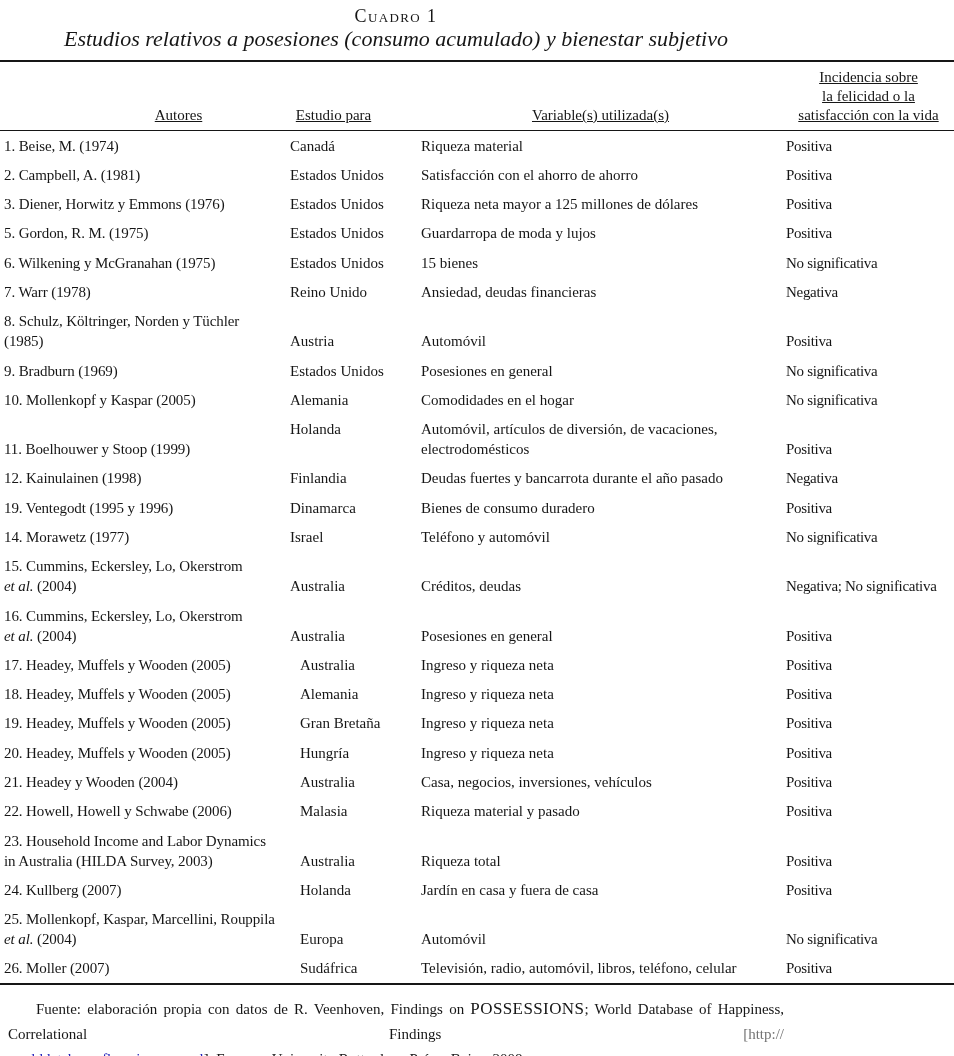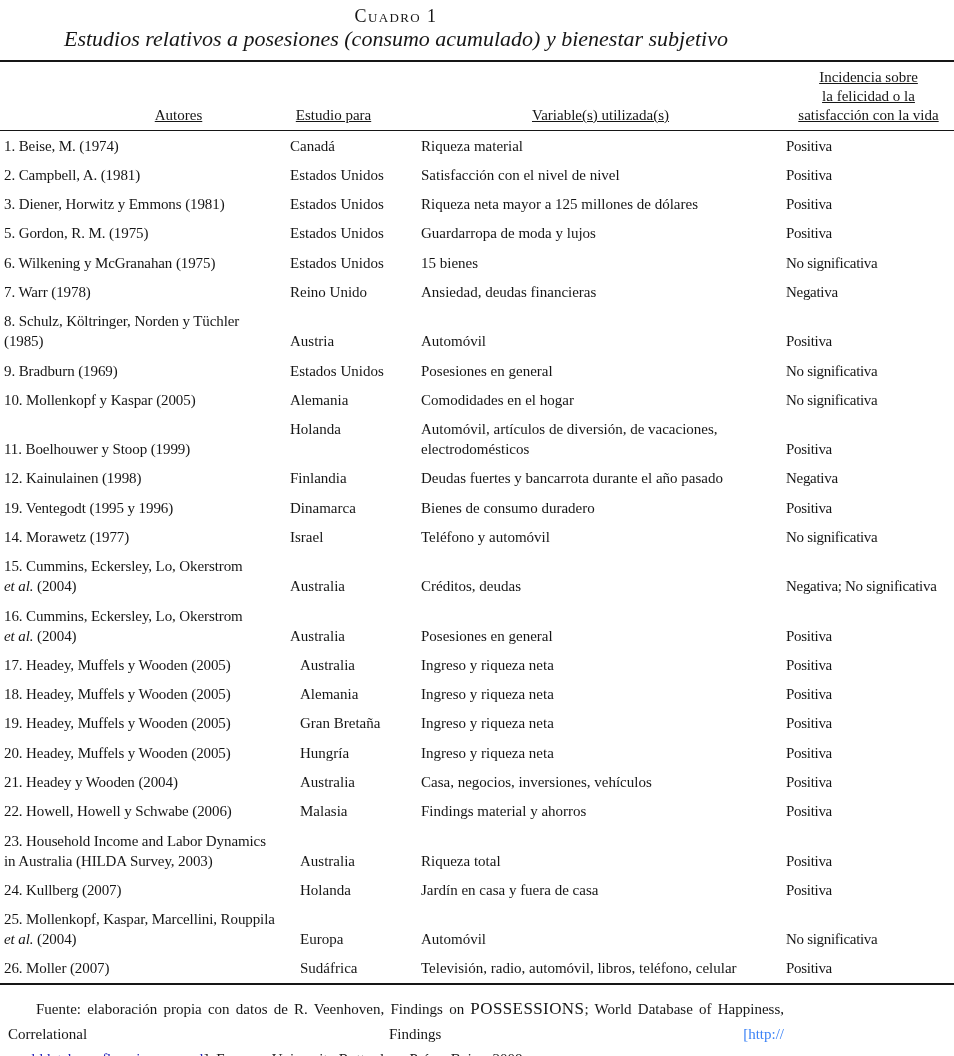--- a/index.html
+++ b/index.html
@@ -78,25 +78,25 @@
     <tbody>
         <tr>
           <td class="c1">1. Beise, M. (1974)</td>
           <td class="c2">Canadá</td>
           <td class="c3">Riqueza material</td>
           <td class="c4">Positiva</td>
         </tr>
         <tr>
           <td class="c1">2. Campbell, A. (1981)</td>
           <td class="c2">Estados Unidos</td>
-          <td class="c3">Satisfacción con el nivel de nivel</td>
-          <td class="c4">Positiva</td>
-        </tr>
-        <tr>
-          <td class="c1">3. Diener, Horwitz y Emmons (1981)</td>
+          <td class="c3">Satisfacción con el ahorro de ahorro</td>
+          <td class="c4">Positiva</td>
+        </tr>
+        <tr>
+          <td class="c1">3. Diener, Horwitz y Emmons (1976)</td>
           <td class="c2">Estados Unidos</td>
           <td class="c3">Riqueza neta mayor a 125 millones de dólares</td>
           <td class="c4">Positiva</td>
         </tr>
         <tr>
           <td class="c1">5. Gordon, R. M. (1975)</td>
           <td class="c2">Estados Unidos</td>
           <td class="c3">Guardarropa de moda y lujos</td>
           <td class="c4">Positiva</td>
         </tr>
@@ -192,21 +192,21 @@
         </tr>
         <tr>
           <td class="c1">21. Headey y Wooden (2004)</td>
           <td class="c2 indent">Australia</td>
           <td class="c3">Casa, negocios, inversiones, vehículos</td>
           <td class="c4">Positiva</td>
         </tr>
         <tr>
           <td class="c1">22. Howell, Howell y Schwabe (2006)</td>
           <td class="c2 indent">Malasia</td>
-          <td class="c3">Findings material y ahorros</td>
+          <td class="c3">Riqueza material y pasado</td>
           <td class="c4">Positiva</td>
         </tr>
         <tr>
           <td class="c1">23. Household Income and Labor Dynamics<br>in Australia (HILDA Survey, 2003)</td>
           <td class="c2 indent">Australia</td>
           <td class="c3">Riqueza total</td>
           <td class="c4">Positiva</td>
         </tr>
         <tr>
           <td class="c1">24. Kullberg (2007)</td>
@@ -223,17 +223,17 @@
         <tr>
           <td class="c1">26. Moller (2007)</td>
           <td class="c2 indent">Sudáfrica</td>
           <td class="c3">Televisión, radio, automóvil, libros, teléfono, celular</td>
           <td class="c4">Positiva</td>
         </tr>
       </tbody>
   </table>
 
   <div class="fuente">
-    <div class="f-line f-line1"><span class="">Fuente: elaboración propia con datos de R. Veenhoven, Findings on </span><span class="sc">POSSESSIONS</span><span class="">; World Database of Happiness, Correlational Findings </span><a class="link" style="color: #3b82f6;">[http://</a></div>
+    <div class="f-line f-line1"><span class="">Fuente: elaboración propia con datos de R. Veenhoven, Findings on </span><span class="sc">POSSESSIONS</span><span class="">; World Database of Happiness, Correlational Findings </span><a class="link" style="color: #737373;">[http://</a></div>
     <div class="f-line f-line2"><a class="link" style="color: rgb(34, 34, 187);">worlddatabaseofhappiness.eur.nl</a><span class="">], Erasmus University Rotterdam, Países Bajos, 2008.</span></div>
   </div>
 
 </div>
 
 </body></html>

